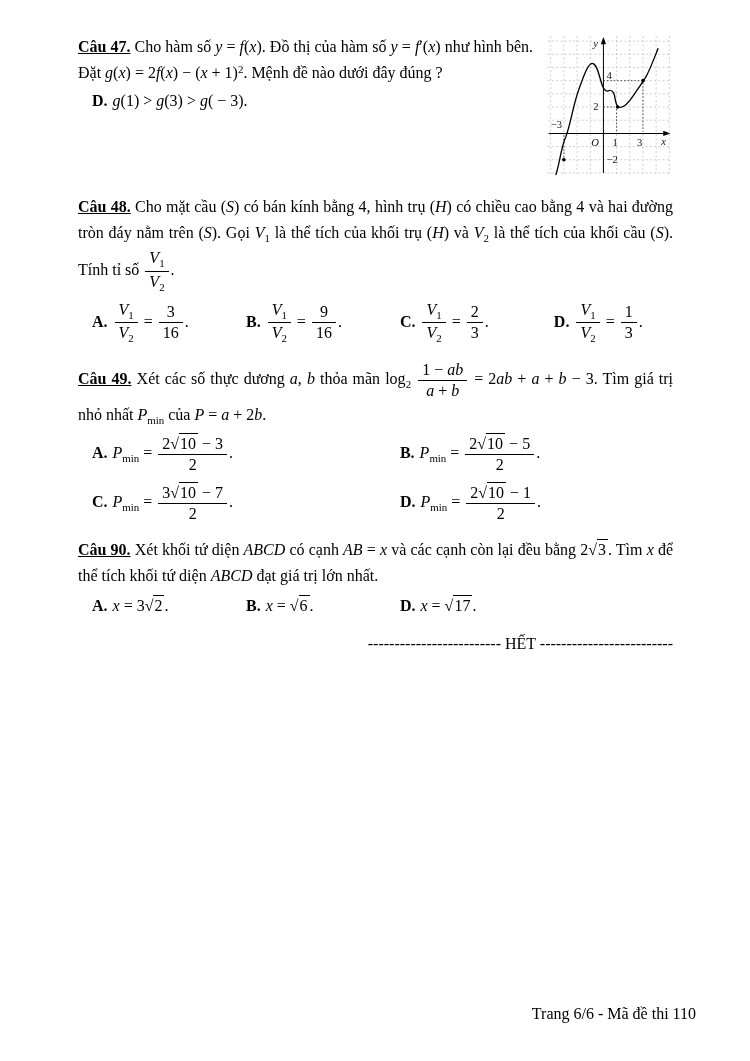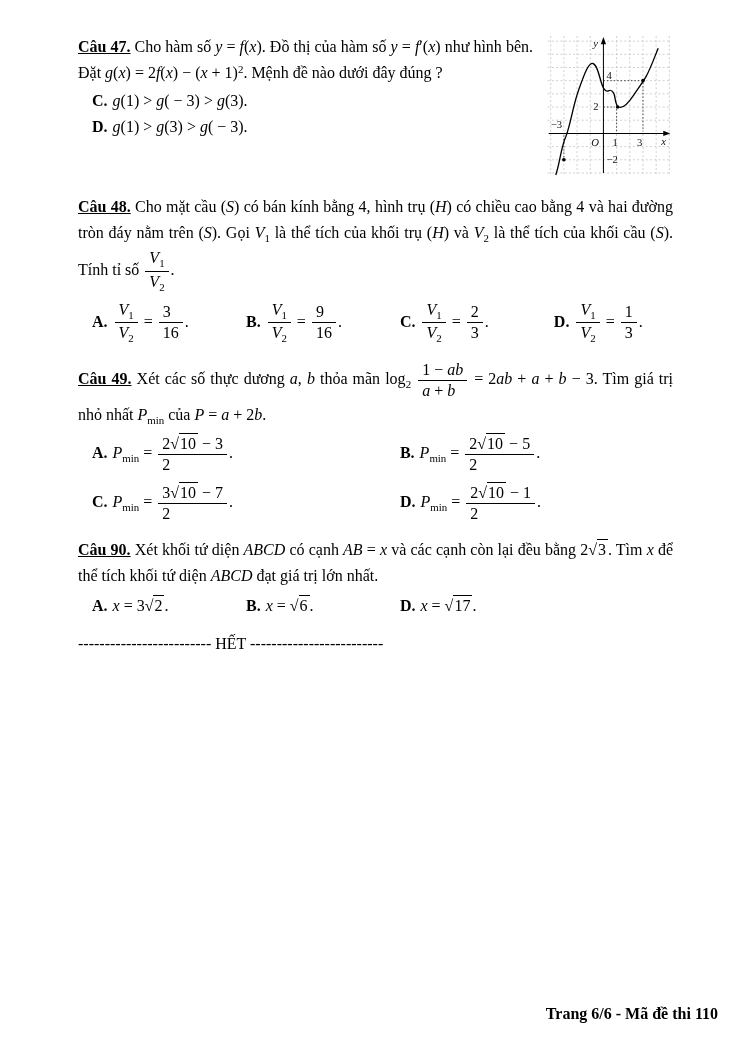--- a/index.html
+++ b/index.html
@@ -21,28 +21,28 @@
   .opts-row4{display:grid;grid-template-columns:26.5% 26.5% 26.5% 20.5%;
     padding-left:14px;margin:4px 0 2px 0;align-items:center;}
   .opts-row2{display:grid;grid-template-columns:53% 47%;
     padding-left:14px;margin:4px 0 2px 0;row-gap:6px;align-items:center;}
   .opt-label{font-weight:700;margin-right:5px;}
   
   .m-i{font-style:italic;}
   .m-b{font-weight:700;text-decoration:underline;}
   .m-sub{font-size:.68em;vertical-align:-0.35em;letter-spacing:0;}
   .m-sup{font-size:.68em;vertical-align:.5em;}
-  .frac{display:inline-block;text-align:left;vertical-align:middle;
+  .frac{display:inline-block;text-align:center;vertical-align:middle;
     line-height:1.25;margin:1px 2px;}
   .fnum{display:block;border-bottom:1.2px solid #000;padding:0 4px;}
   .fden{display:block;padding:0 4px;}
   .sqrt{white-space:nowrap;}
   .sqrt .rad{border-top:1.2px solid #000;padding:1px 2px 0 1px;}
-  .het-line{text-align:left;margin-top:8px;}
-  .page-footer{position:absolute;right:32px;bottom:34px;font-weight:bold;}
+  .het-line{text-align:right;margin-top:8px;}
+  .page-footer{position:absolute;right:54px;bottom:34px;}
   .clearfix::after{content:"";display:block;clear:both;}
 </style>
 </head>
 <body>
 
 <main class="content">
 
   <section class="question clearfix">
     <svg class="graph" width="128" height="142" viewBox="0 0 125 140">
 
@@ -98,23 +98,20 @@
       <text x="5" y="93">−3</text>
       <text x="66" y="110">1</text>
       <text x="90" y="110">3</text>
       <text x="60" y="44">4</text>
       <text x="47" y="75">2</text>
       <text x="60" y="127">−2</text>
     </svg>
     <p class="q-body"><span class="m-b">Câu 47.</span> Cho hàm số <span class="m-i">y</span> = <span class="m-i">f</span>(<span class="m-i">x</span>). Đồ thị của hàm số <span class="m-i">y</span> = <span class="m-i">f</span>′(<span class="m-i">x</span>) như hình bên. Đặt <span class="m-i">g</span>(<span class="m-i">x</span>) = 2<span class="m-i">f</span>(<span class="m-i">x</span>) − (<span class="m-i">x</span> + 1)<span class="m-sup">2</span>. Mệnh đề nào dưới đây đúng ?</p>
     <div class="opts-col">
       <div class="opt">
-        <span class="opt-label">C.</span><span><span class="m-i">g</span>(1) &gt; <span class="m-i">g</span>( − 3) &gt; <span class="m-i">g</span>(3).</span>
-      </div>
-      <div class="opt">
         <span class="opt-label">D.</span><span><span class="m-i">g</span>(1) &gt; <span class="m-i">g</span>(3) &gt; <span class="m-i">g</span>( − 3).</span>
       </div>
     </div>
   </section>
 
   <section class="question">
     <p class="q-body"><span class="m-b">Câu 48.</span> Cho mặt cầu (<span class="m-i">S</span>) có bán kính bằng 4, hình trụ (<span class="m-i">H</span>) có chiều cao bằng 4 và hai đường tròn đáy nằm trên (<span class="m-i">S</span>). Gọi <span class="m-i">V</span><span class="m-sub">1</span> là thể tích của khối trụ (<span class="m-i">H</span>) và <span class="m-i">V</span><span class="m-sub">2</span> là thể tích của khối cầu (<span class="m-i">S</span>).  Tính tỉ số <span class="frac"><span class="fnum"><span class="m-i">V</span><span class="m-sub">1</span></span><span class="fden"><span class="m-i">V</span><span class="m-sub">2</span></span></span>.</p>
     <div class="opts-row4">
       <div class="opt">
         <span class="opt-label">A.</span><span><span class="frac"><span class="fnum"><span class="m-i">V</span><span class="m-sub">1</span></span><span class="fden"><span class="m-i">V</span><span class="m-sub">2</span></span></span> = <span class="frac"><span class="fnum">3</span><span class="fden">16</span></span>.</span>

